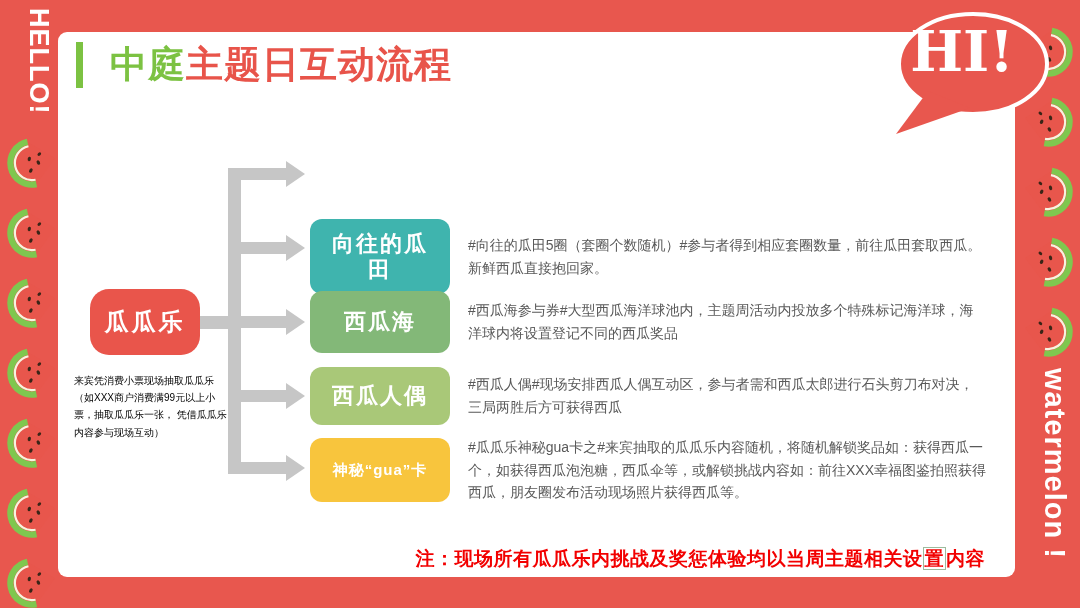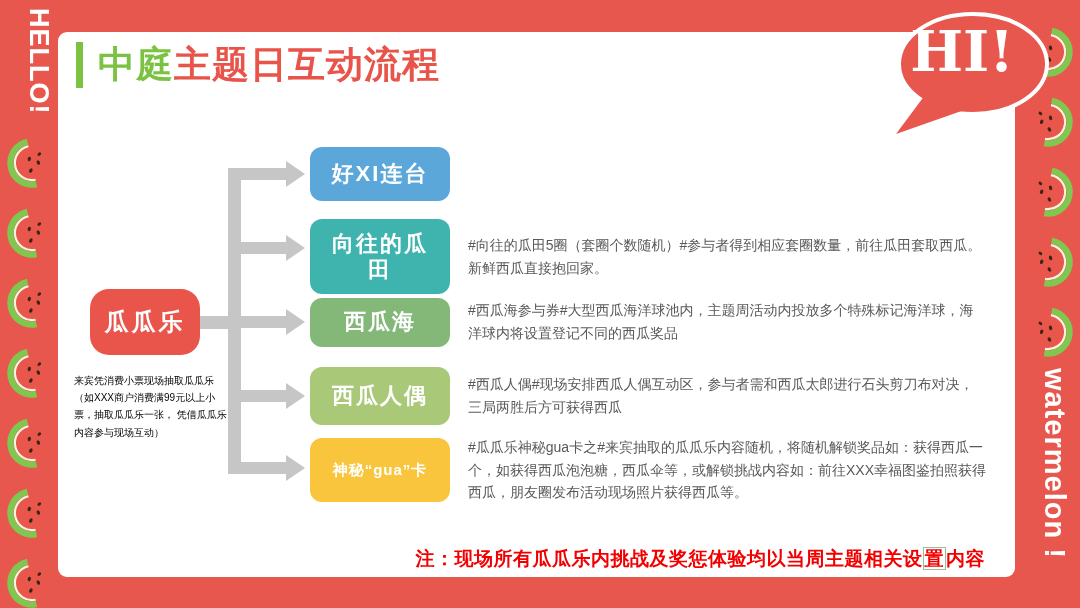--- a/index.html
+++ b/index.html
@@ -64,21 +64,21 @@
   .r1{top:147px;min-height:54px;} .r2{top:219px;min-height:58px;}
   .r3{top:291px;min-height:62px;} .r4{top:367px;min-height:58px;}
   .r5{top:436px;min-height:64px;}
   .step-box{
     width:140px;box-sizing:border-box;padding:8px 18px;border-radius:12px;
     display:flex;align-items:center;justify-content:center;text-align:center;
     color:#fff;font-weight:bold;font-size:22px;letter-spacing:2px;line-height:1.18;
     flex-shrink:0;
   }
   .r1 .step-box{height:54px;} .r2 .step-box{height:75px;}
-  .r3 .step-box{height:49px;} .r4 .step-box{height:58px;}
+  .r3 .step-box{height:62px;} .r4 .step-box{height:58px;}
   .r5 .step-box{height:64px;font-size:15px;letter-spacing:1px;}
   .step-desc{
     margin-left:18px;width:518px;font-size:14px;line-height:1.62;color:#595959;
   }
   
   .note{
     position:absolute;right:95px;top:546px;z-index:2;
     color:#F20000;font-weight:bold;font-size:19px;letter-spacing:0.5px;white-space:nowrap;
   }
   .note .boxed{border:1px solid #9dbb9d;padding:0 1px;}
@@ -231,40 +231,39 @@
     </div>
 
   <svg class="hi-bubble" viewBox="0 0 180 140" xmlns="http://www.w3.org/2000/svg">
     <polygon points="50,85 18,128 92,102" fill="#E8574E" stroke="#ffffff" stroke-width="4" stroke-linejoin="round"></polygon>
     <ellipse cx="95" cy="58" rx="74" ry="50" fill="#E8574E" stroke="#ffffff" stroke-width="4"></ellipse>
     <polygon points="50,85 18,128 92,102" fill="#E8574E"></polygon>
   </svg>
   <div class="hi-text">HI!</div>
 
   <div class="title-bar" style="background-color: rgb(124, 194, 66);"></div>
-  <div class="page-title"><span class="t-green" style="color: rgb(124, 194, 66);">中庭</span><span class="t-red" style="color: rgb(232, 84, 74);">主题日互动流程</span></div>
+  <div class="page-title"><span class="t-green" style="color: rgb(124, 194, 66); margin-left: 12px;">中庭</span><span class="t-red" style="color: rgb(232, 84, 74);">主题日互动流程</span></div>
 
   <div class="conn trunk"></div>
   <div class="conn src-conn"></div>
   <div class="conn branch b1"></div>
   <div class="conn branch b2"></div>
   <div class="conn branch b3"></div>
   <div class="conn branch b4"></div>
   <div class="conn branch b5"></div>
   <div class="ahead a1"></div>
   <div class="ahead a2"></div>
   <div class="ahead a3"></div>
   <div class="ahead a4"></div>
   <div class="ahead a5"></div>
 
   <div class="source-box" style="background-color: rgb(233, 85, 75); border-radius: 19px;">瓜瓜乐</div>
   <div class="source-desc">来宾凭消费小票现场抽取瓜瓜乐（如XXX商户消费满99元以上小票，抽取瓜瓜乐一张， 凭借瓜瓜乐内容参与现场互动）</div>
 
   <div class="flow-row r1">
-    <div class="step-box" style="background-color: rgb(91, 167, 218);">好XI连台</div>
   </div>
   <div class="flow-row r2">
     <div class="step-box" style="background-color: rgb(63, 180, 174);">向往的瓜田</div>
     <div class="step-desc">#向往的瓜田5圈（套圈个数随机）#参与者得到相应套圈数量，前往瓜田套取西瓜。新鲜西瓜直接抱回家。</div>
   </div>
   <div class="flow-row r3">
     <div class="step-box" style="background-color: rgb(131, 184, 120);">西瓜海</div>
     <div class="step-desc">#西瓜海参与券#大型西瓜海洋球池内，主题周活动内投放多个特殊标记海洋球，海洋球内将设置登记不同的西瓜奖品</div>
   </div>
   <div class="flow-row r4">

